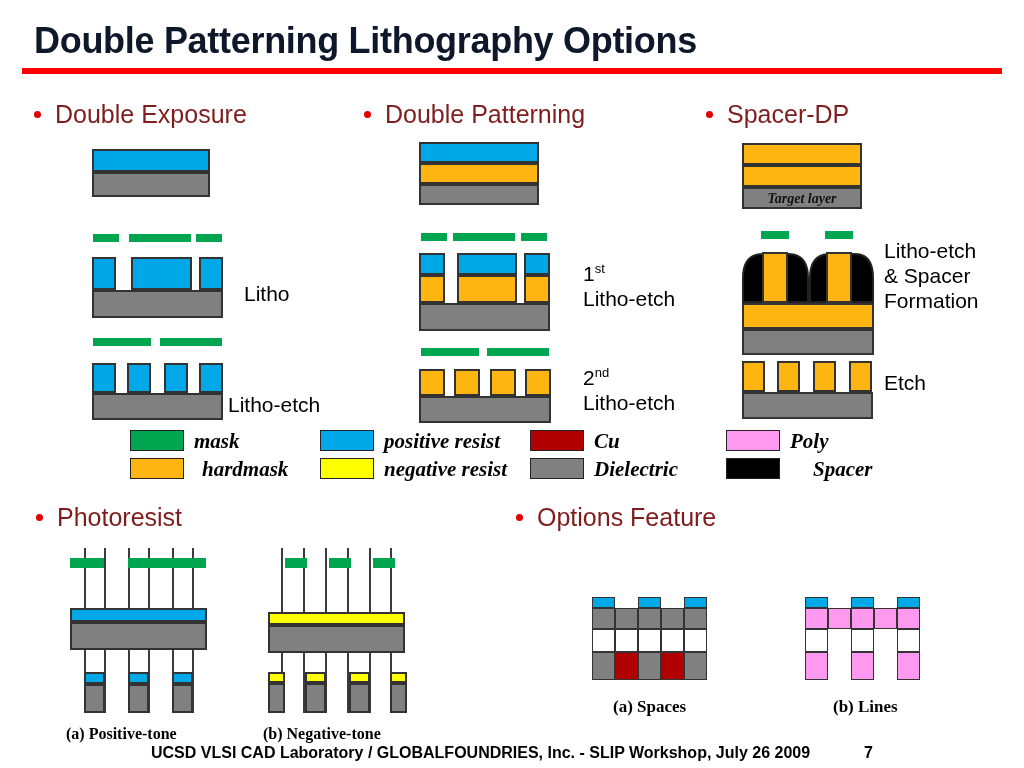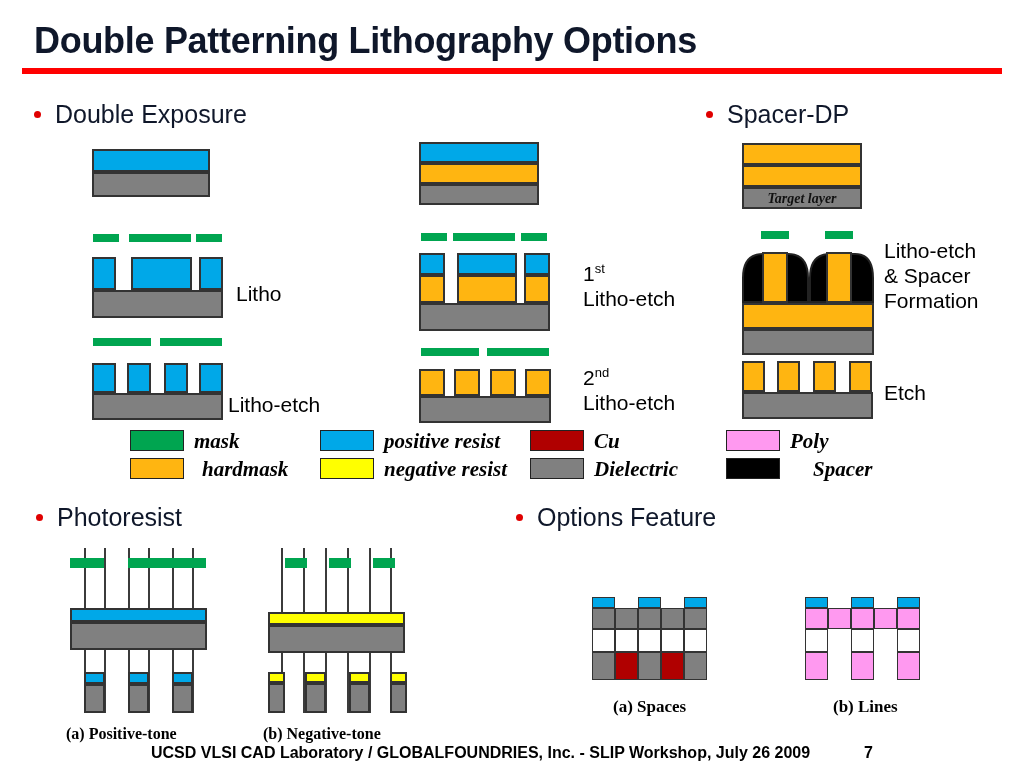--- a/index.html
+++ b/index.html
@@ -29,21 +29,21 @@
     position: absolute;
     left: 22px; top: 68px;
     width: 980px; height: 6px;
     background: #ff0000;
   }
 
   
   .col-head {
     position: absolute;
     font-size: 25px;
-    color: #0f172a;
+    color: #7f1d1d;
     white-space: nowrap;
   }
   .bullet-dot {
     display: inline-block;
     width: 7px; height: 7px;
     border-radius: 50%;
     background: #e00000;
     vertical-align: middle;
     margin-right: 14px;
     margin-bottom: 4px;
@@ -142,20 +142,23 @@
 <body>
 
 <div class="slide">
 
   <div class="title">Double Patterning Lithography Options</div>
   <div class="title-rule"></div>
 
   <div class="col-head" style="left:34px; top:100px;">
     <span class="bullet-dot"></span><span>Double Exposure</span>
   </div>
+  <div class="col-head" style="left:364px; top:100px;">
+    <span class="bullet-dot"></span><span>Double Patterning</span>
+  </div>
   <div class="col-head" style="left:706px; top:100px;">
     <span class="bullet-dot"></span><span>Spacer-DP</span>
   </div>
 
   <div class="dg">
 
     <div class="box" style="left:92px;  top:149px; width:118px; height:23px; background:#00a8e8;"></div>
     <div class="box" style="left:92px;  top:172px; width:118px; height:25px; background:#808080;"></div>
 
     <div class="mask-bar" style="left:93px;  top:234px; width:26px; height:8px;"></div>
@@ -169,21 +172,21 @@
 
     <div class="mask-bar" style="left:93px;  top:338px; width:58px; height:8px;"></div>
     <div class="mask-bar" style="left:160px; top:338px; width:62px; height:8px;"></div>
 
     <div class="box" style="left:92px;  top:363px; width:24px; height:30px; background:#00a8e8;"></div>
     <div class="box" style="left:127px; top:363px; width:24px; height:30px; background:#00a8e8;"></div>
     <div class="box" style="left:164px; top:363px; width:24px; height:30px; background:#00a8e8;"></div>
     <div class="box" style="left:199px; top:363px; width:24px; height:30px; background:#00a8e8;"></div>
     <div class="box" style="left:92px;  top:393px; width:131px; height:27px; background:#808080;"></div>
   </div>
-  <div class="step-label" style="left:236px; top:281px;">Litho</div>
+  <div class="step-label" style="left:244px; top:281px;">Litho</div>
   <div class="step-label" style="left:228px; top:392px;">Litho-etch</div>
 
   <div class="dg">
 
     <div class="box" style="left:419px; top:142px; width:120px; height:21px; background:#00a8e8;"></div>
     <div class="box" style="left:419px; top:163px; width:120px; height:21px; background:#ffb511;"></div>
     <div class="box" style="left:419px; top:184px; width:120px; height:21px; background:#808080;"></div>
 
     <div class="mask-bar" style="left:421px; top:233px; width:26px; height:8px;"></div>
     <div class="mask-bar" style="left:453px; top:233px; width:62px; height:8px;"></div>
@@ -238,21 +241,21 @@
     <div class="box" style="left:777px; top:361px; width:23px; height:31px; background:#ffb511;"></div>
     <div class="box" style="left:813px; top:361px; width:23px; height:31px; background:#ffb511;"></div>
     <div class="box" style="left:849px; top:361px; width:23px; height:31px; background:#ffb511;"></div>
     <div class="box" style="left:742px; top:392px; width:131px; height:27px; background:#808080;"></div>
   </div>
   <div class="step-label" style="left:884px; top:238px;">
     <span>Litho-etch</span><br>
     <span>&amp; Spacer</span><br>
     <span>Formation</span>
   </div>
-  <div class="step-label" style="left:884px; top:380px;">Etch</div>
+  <div class="step-label" style="left:884px; top:370px;">Etch</div>
 
   <div class="legend">
 
     <div class="legend-sw" style="left:0px;   top:0px;  background:#00a550;"></div>
     <div class="legend-tx" style="left:64px;  top:-1px;">mask</div>
     <div class="legend-sw" style="left:0px;   top:28px; background:#ffb511;"></div>
     <div class="legend-tx" style="left:64px;  top:27px;margin-left:8px;">hardmask</div>
 
     <div class="legend-sw" style="left:190px; top:0px;  background:#00a8e8;"></div>
     <div class="legend-tx" style="left:254px; top:-1px;">positive resist</div>

